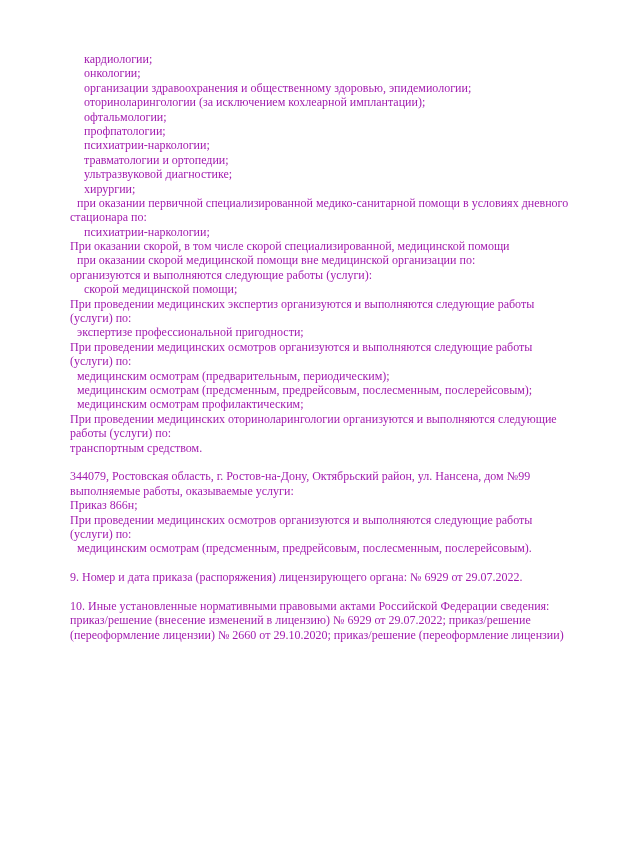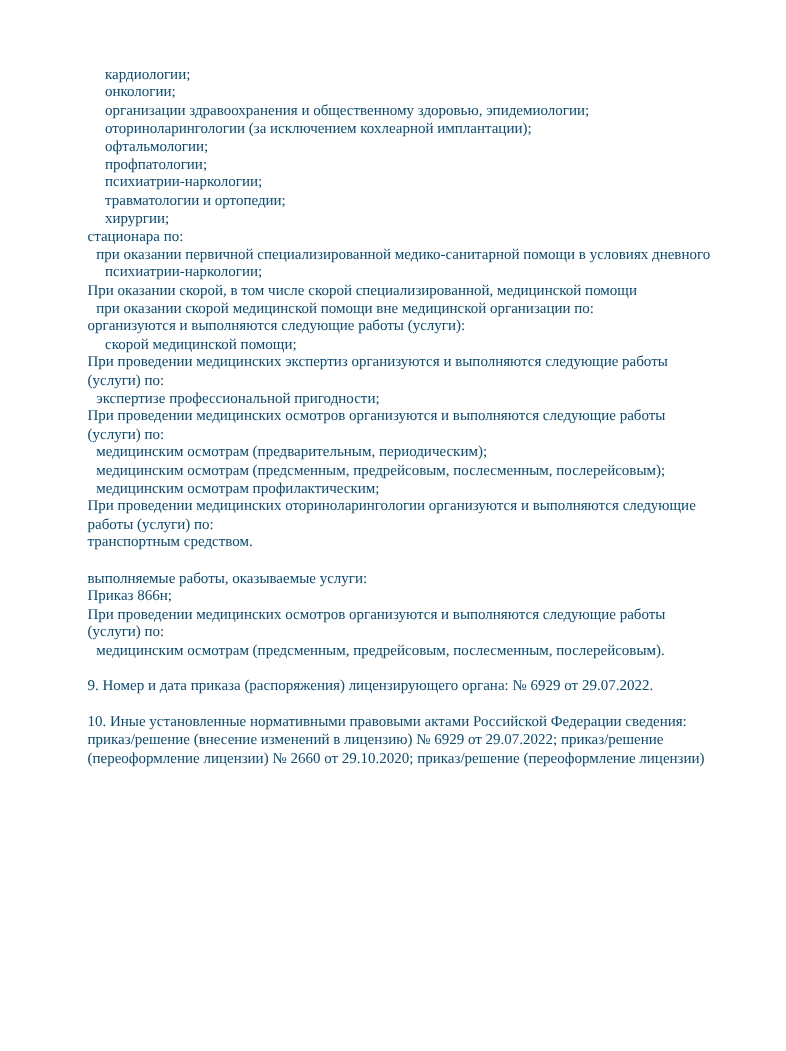--- a/index.html
+++ b/index.html
@@ -28,50 +28,52 @@
     height: 14.4px;
   }
   .doc-text .ind-0 { padding-left: 0; }
   .doc-text .ind-1 { padding-left: 7px; }
   .doc-text .ind-2 { padding-left: 14px; }
   .doc-text .blank { height: 14.4px; }
 </style>
 </head>
 <body>
 
-<div class="page" style="background: rgb(255, 255, 255); color: #0c4a6e;">
+<div class="page" style="background: rgb(255, 255, 255); color: #a21caf;">
   <div class="doc-text">
       <div class="line ind-2">кардиологии;</div>
       <div class="line ind-2">онкологии;</div>
       <div class="line ind-2">организации здравоохранения и общественному здоровью, эпидемиологии;</div>
       <div class="line ind-2">оториноларингологии (за исключением кохлеарной имплантации);</div>
       <div class="line ind-2">офтальмологии;</div>
       <div class="line ind-2">профпатологии;</div>
       <div class="line ind-2">психиатрии-наркологии;</div>
       <div class="line ind-2">травматологии и ортопедии;</div>
+      <div class="line ind-2">ультразвуковой диагностике;</div>
       <div class="line ind-2">хирургии;</div>
+      <div class="line ind-1">при оказании первичной специализированной медико-санитарной помощи в условиях дневного</div>
       <div class="line ind-0">стационара по:</div>
-      <div class="line ind-1">при оказании первичной специализированной медико-санитарной помощи в условиях дневного</div>
       <div class="line ind-2">психиатрии-наркологии;</div>
       <div class="line ind-0">При оказании скорой, в том числе скорой специализированной, медицинской помощи</div>
       <div class="line ind-1">при оказании скорой медицинской помощи вне медицинской организации по:</div>
       <div class="line ind-0">организуются и выполняются следующие работы (услуги):</div>
       <div class="line ind-2">скорой медицинской помощи;</div>
       <div class="line ind-0">При проведении медицинских экспертиз организуются и выполняются следующие работы</div>
       <div class="line ind-0">(услуги) по:</div>
       <div class="line ind-1">экспертизе профессиональной пригодности;</div>
       <div class="line ind-0">При проведении медицинских осмотров организуются и выполняются следующие работы</div>
       <div class="line ind-0">(услуги) по:</div>
       <div class="line ind-1">медицинским осмотрам (предварительным, периодическим);</div>
       <div class="line ind-1">медицинским осмотрам (предсменным, предрейсовым, послесменным, послерейсовым);</div>
       <div class="line ind-1">медицинским осмотрам профилактическим;</div>
       <div class="line ind-0">При проведении медицинских оториноларингологии организуются и выполняются следующие</div>
       <div class="line ind-0">работы (услуги) по:</div>
       <div class="line ind-0">транспортным средством.</div>
       <div class="line ind-0 blank">&nbsp;</div>
+      <div class="line ind-0">344079, Ростовская область, г. Ростов-на-Дону, Октябрьский район, ул. Нансена, дом №99</div>
       <div class="line ind-0">выполняемые работы, оказываемые услуги:</div>
       <div class="line ind-0">Приказ 866н;</div>
       <div class="line ind-0">При проведении медицинских осмотров организуются и выполняются следующие работы</div>
       <div class="line ind-0">(услуги) по:</div>
       <div class="line ind-1">медицинским осмотрам (предсменным, предрейсовым, послесменным, послерейсовым).</div>
       <div class="line ind-0 blank">&nbsp;</div>
       <div class="line ind-0">9. Номер и дата приказа (распоряжения) лицензирующего органа: № 6929 от 29.07.2022.</div>
       <div class="line ind-0 blank">&nbsp;</div>
       <div class="line ind-0">10. Иные установленные нормативными правовыми актами Российской Федерации сведения:</div>
       <div class="line ind-0">приказ/решение (внесение изменений в лицензию) № 6929 от 29.07.2022; приказ/решение</div>

